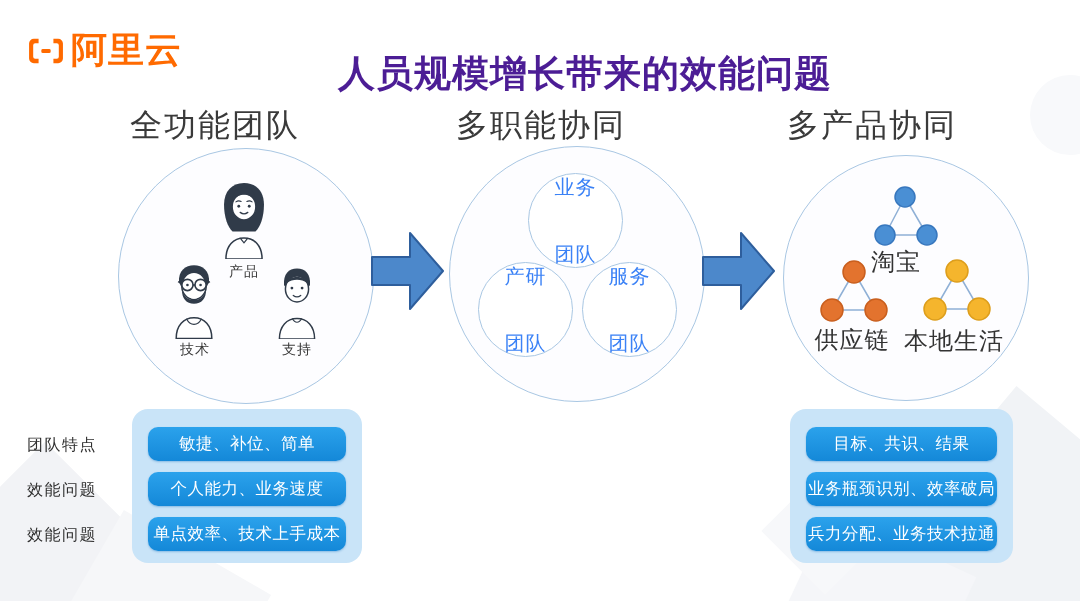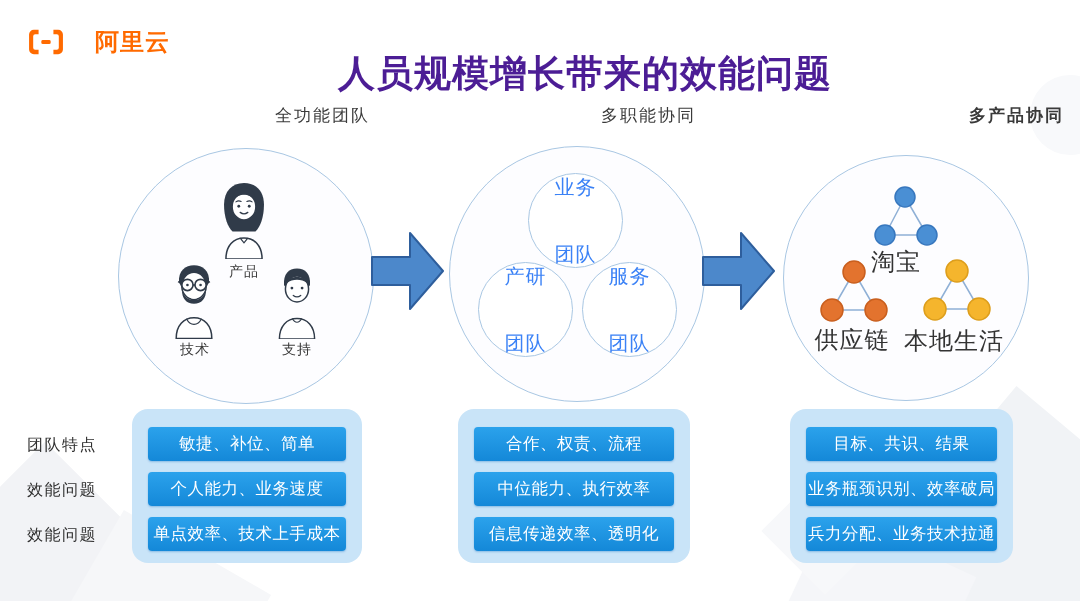--- a/index.html
+++ b/index.html
@@ -3,43 +3,43 @@
 <meta charset="utf-8">
 <style>
   html,body{margin:0;padding:0;background:#fff;}
   .canvas{position:relative;width:1080px;height:601px;background:#ffffff;overflow:hidden;
           font-family:"Liberation Sans","DejaVu Sans",sans-serif;}
   .deco{position:absolute;z-index:0;}
   .content{position:absolute;inset:0;z-index:1;}
 
   
   .logo{position:absolute;left:28px;top:26px;display:flex;align-items:center;gap:7px;}
-  .logo-text{color:#FF6A00;font-size:24px;font-weight:bold;letter-spacing:1px;margin-left:24px;}
+  .logo-text{color:#FF6A00;font-size:36px;font-weight:bold;letter-spacing:1px;}
   .title{position:absolute;top:24px;left:50%;transform:translateX(-50%);margin-left:45px;
          font-size:37px;font-weight:800;color:#4c1d95;letter-spacing:1px;white-space:nowrap;}
 
-  .col-header{position:absolute;top:104px;width:240px;text-align:right;
-              font-size:17px;color:#3a3a3a;letter-spacing:2px;}
+  .col-header{position:absolute;top:104px;width:240px;text-align:left;
+              font-size:32px;color:#3a3a3a;letter-spacing:2px;}
 
   
   .big-circle{position:absolute;border:1.5px solid #A9C7E3;border-radius:50%;background:#FDFDFF;}
   .sub-circle{position:absolute;width:93px;height:93px;border:1.5px solid #A9C7E3;border-radius:50%;
               background:#fff;display:flex;flex-direction:column;align-items:center;justify-content:space-between;
               font-size:20px;color:#3b82f6;line-height:1.3;letter-spacing:1px;}
   .avatar{position:absolute;}
   .avatar-label{position:absolute;width:64px;text-align:center;font-size:14px;color:#3a3a3a;letter-spacing:1px;}
   .net{position:absolute;}
   .net-label{position:absolute;text-align:center;font-size:24px;color:#333;letter-spacing:1px;white-space:nowrap;}
   .arrow{position:absolute;}
 
   
   .row-label{position:absolute;left:27px;font-size:16px;color:#2f2f2f;letter-spacing:1.5px;white-space:nowrap;text-align:center;}
   .panel{position:absolute;top:409px;height:154px;background:#C9E4F8;border-radius:16px;
          box-sizing:border-box;display:flex;flex-direction:column;gap:11px;padding:18px 16px 12px;}
-  .pill{height:34px;border-radius:4px;background:linear-gradient(180deg,#2BA2EC 0%,#1488D8 100%);
+  .pill{height:34px;border-radius:10px;background:linear-gradient(180deg,#2BA2EC 0%,#1488D8 100%);
         color:#fff;font-size:16.5px;letter-spacing:0.5px;display:flex;align-items:center;justify-content:center;
         white-space:nowrap;box-shadow:0 1px 2px rgba(20,110,190,.35);text-align:right;}
 </style>
 </head>
 <body>
 
 <div class="canvas">
 
   <div>
     <span class="deco" style="left:-50px;bottom:-70px;width:190px;height:190px;background:#F2F3F6;transform:rotate(45deg);"></span>
@@ -58,21 +58,21 @@
         <path d="M24 1.5h4.5A4.5 4.5 0 0 1 33 6v14a4.5 4.5 0 0 1-4.5 4.5H24v-4.2h3.2a1.9 1.9 0 0 0 1.9-1.9V7.6a1.9 1.9 0 0 0-1.9-1.9H24Z" fill="#FF6A00"></path>
         <rect x="12.6" y="11.2" width="8.8" height="3.8" rx="1.4" fill="#FF6A00"></rect>
       </svg>
       <span class="logo-text">阿里云</span>
     </div>
 
     <h1 class="title">人员规模增长带来的效能问题</h1>
 
     <div class="col-header" style="left:130px;">全功能团队</div>
     <div class="col-header" style="left:456px;">多职能协同</div>
-    <div class="col-header" style="left:824px;font-weight:bold;">多产品协同</div>
+    <div class="col-header" style="left:787px;">多产品协同</div>
 
     <div class="big-circle" style="left:118px;top:148px;width:254px;height:254px;">
 
       <svg class="avatar" style="left:96px;top:32px;" width="58" height="78" viewBox="0 0 60 82">
         <path d="M30 2C17 2 9 11 9 25c0 13 4 24 9 28h24c5-4 9-15 9-28C51 11 43 2 30 2Z" fill="#303B49"></path>
         <ellipse cx="30" cy="27" rx="12.5" ry="14" fill="#FFFFFF" stroke="#303B49" stroke-width="1.6"></ellipse>
         <path d="M17.5 23c0-11 5-16 12.5-16S42.5 12 42.5 23c-3-6-7-8.5-12.5-8.5S20.5 17 17.5 23Z" fill="#303B49"></path>
         <circle cx="24.5" cy="26.5" r="1.5" fill="#303B49"></circle>
         <circle cx="35.5" cy="26.5" r="1.5" fill="#303B49"></circle>
         <path d="M21.5 22c1.5-1.2 4-1.2 5.5-.5M33 21.5c1.5-.7 4-.7 5.5.5" stroke="#303B49" stroke-width="1.1" fill="none" stroke-linecap="round"></path>
@@ -162,25 +162,20 @@
 
     <div class="row-label" style="top:435px;">团队特点</div>
     <div class="row-label" style="top:480px;">效能问题</div>
     <div class="row-label" style="top:525px;">效能问题</div>
 
     <div class="panel" style="left:132px;width:230px;">
       <div class="pill">敏捷、补位、简单</div>
       <div class="pill">个人能力、业务速度</div>
       <div class="pill">单点效率、技术上手成本</div>
     </div>
-    <div class="panel" style="left:458px;width:232px;">
-      <div class="pill">合作、权责、流程</div>
-      <div class="pill">中位能力、执行效率</div>
-      <div class="pill">信息传递效率、透明化</div>
-    </div>
     <div class="panel" style="left:790px;width:223px;">
       <div class="pill">目标、共识、结果</div>
       <div class="pill">业务瓶颈识别、效率破局</div>
       <div class="pill">兵力分配、业务技术拉通</div>
     </div>
 
   </div>
 </div>
 
 </body></html>

